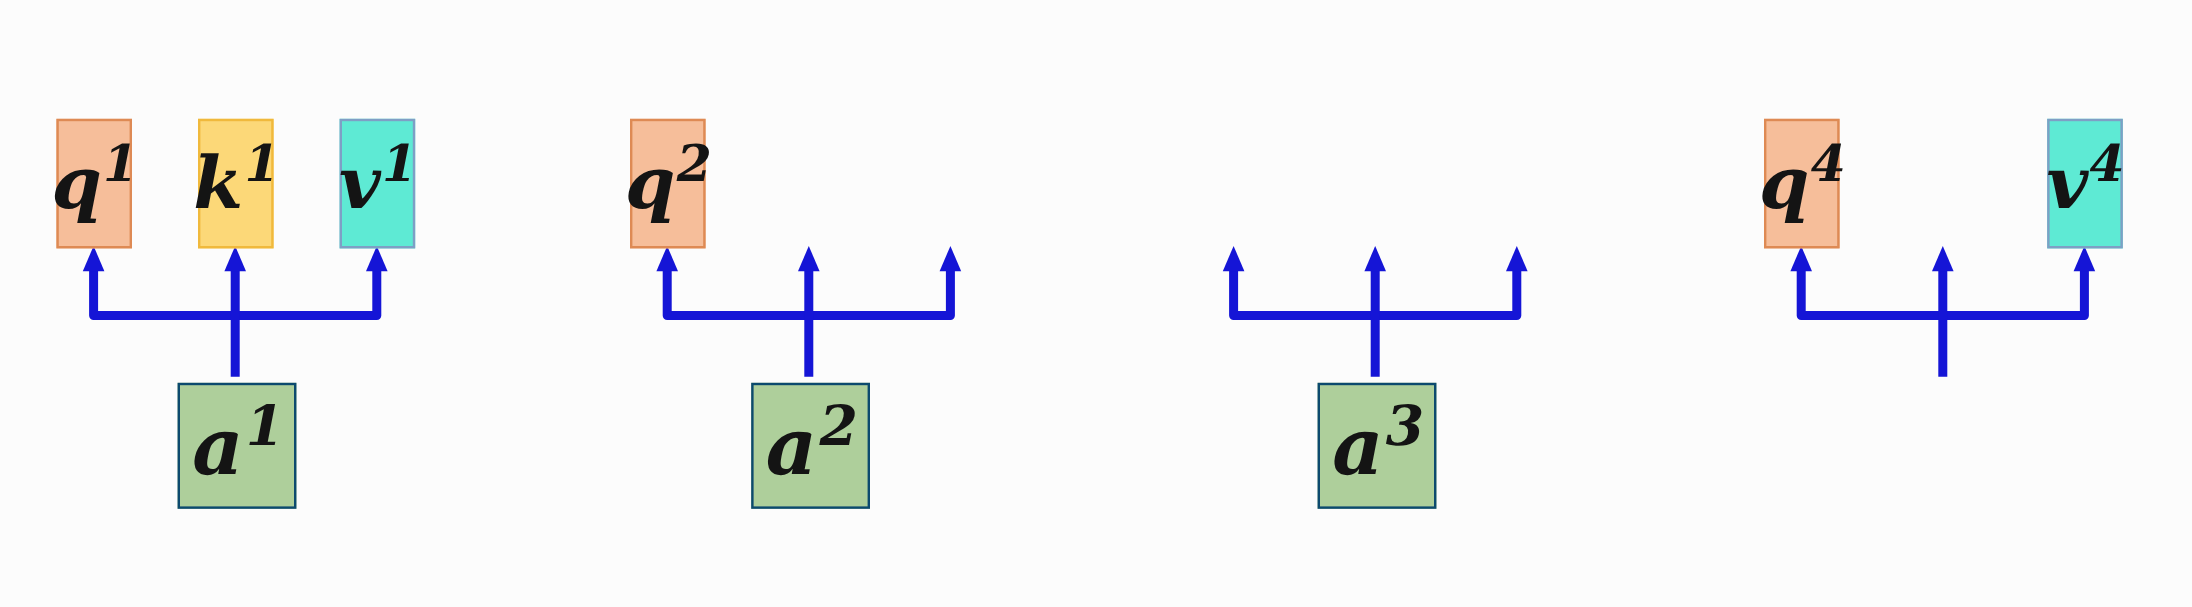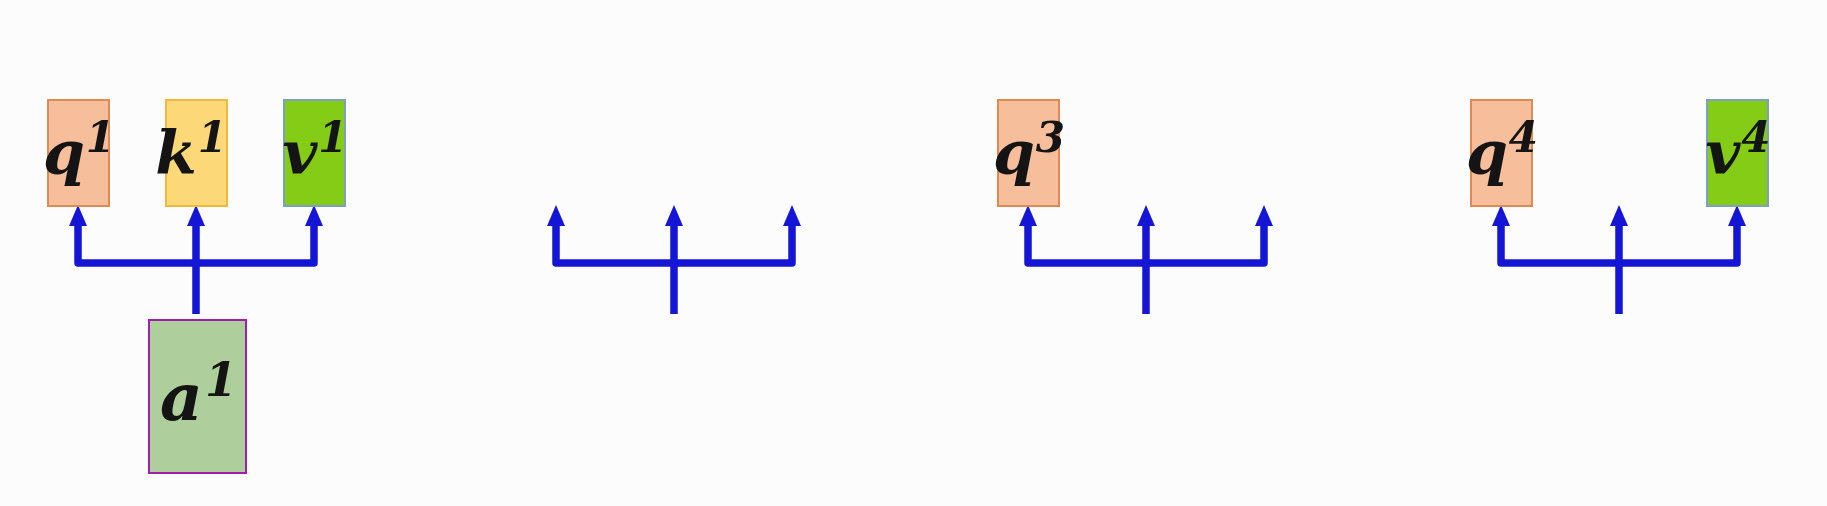--- a/index.html
+++ b/index.html
@@ -34,29 +34,29 @@
     justify-content: center;
   }
   .vec {
     width: 63px;
     height: 108px;
     top: 84px;
     border: 2px solid;
     margin-top: 15px;
   }
   .box.q { left: 0;     background: #f6be9a; border-color: #de8a54; }
-  .box.k { left: 118px; background: #fcd878; border-color: #f0b93c; justify-content: flex-end; }
-  .box.v { left: 236px; background: #84cc16; border-color: #7e9fc5; text-align: right; }
+  .box.k { left: 118px; background: #fcd878; border-color: #f0b93c; }
+  .box.v { left: 236px; background: #5eead4; border-color: #7e9fc5; text-align: right; }
   .box.a {
     left: 101px;
     top: 319px;
     width: 99px;
-    height: 155px;
+    height: 105px;
     background: #aecf9b;
-    border: 2px solid #a21caf;
+    border: 2px solid #0c4a6e;
   }
   .label {
     font-weight: bold;
     font-style: italic;
     color: #141414;
     white-space: nowrap;
     line-height: 1;
   }
   .vec .label { font-size: 60px; }
   .a   .label { font-size: 66px; }
@@ -97,32 +97,38 @@
   </div>
 
   <div class="group" style="left:525px">
     <svg class="arrows" width="300" height="506" viewBox="0 0 300 506">
       <polyline points="31,221 31,263 267,263 267,221" fill="none" stroke="#1515d6" stroke-width="7.5" stroke-linejoin="round"></polyline>
       <line x1="149" y1="314" x2="149" y2="221" stroke="#1515d6" stroke-width="7.5"></line>
       <polygon points="31,205 22,226 40,226" fill="#1515d6"></polygon>
       <polygon points="149,205 140,226 158,226" fill="#1515d6"></polygon>
       <polygon points="267,205 258,226 276,226" fill="#1515d6"></polygon>
     </svg>
+    <div class="box vec q">
+      <span class="label"><span>q</span><sup>2</sup></span>
+    </div>
+    <div class="box a">
+      <span class="label"><span>a</span><sup>2</sup></span>
+    </div>
   </div>
 
   <div class="group" style="left:997px">
     <svg class="arrows" width="300" height="506" viewBox="0 0 300 506">
       <polyline points="31,221 31,263 267,263 267,221" fill="none" stroke="#1515d6" stroke-width="7.5" stroke-linejoin="round"></polyline>
       <line x1="149" y1="314" x2="149" y2="221" stroke="#1515d6" stroke-width="7.5"></line>
       <polygon points="31,205 22,226 40,226" fill="#1515d6"></polygon>
       <polygon points="149,205 140,226 158,226" fill="#1515d6"></polygon>
       <polygon points="267,205 258,226 276,226" fill="#1515d6"></polygon>
     </svg>
-    <div class="box vec q">
-      <span class="label"><span>q</span><sup>3</sup></span>
+    <div class="box a">
+      <span class="label"><span>a</span><sup>3</sup></span>
     </div>
   </div>
 
   <div class="group" style="left:1470px">
     <svg class="arrows" width="300" height="506" viewBox="0 0 300 506">
       <polyline points="31,221 31,263 267,263 267,221" fill="none" stroke="#1515d6" stroke-width="7.5" stroke-linejoin="round"></polyline>
       <line x1="149" y1="314" x2="149" y2="221" stroke="#1515d6" stroke-width="7.5"></line>
       <polygon points="31,205 22,226 40,226" fill="#1515d6"></polygon>
       <polygon points="149,205 140,226 158,226" fill="#1515d6"></polygon>
       <polygon points="267,205 258,226 276,226" fill="#1515d6"></polygon>

